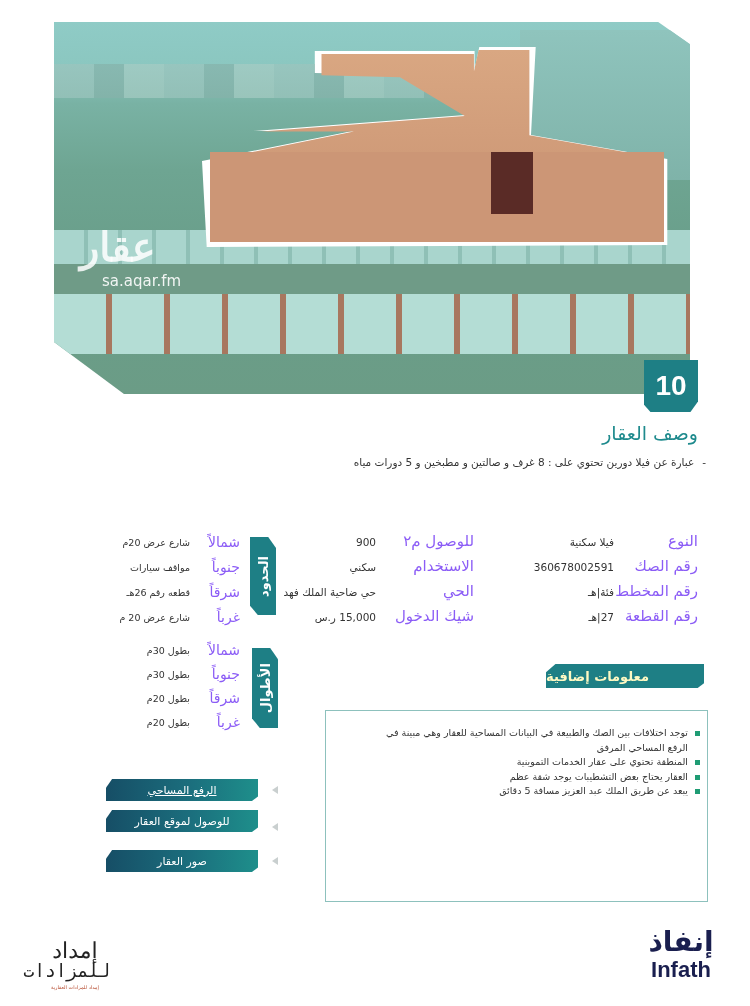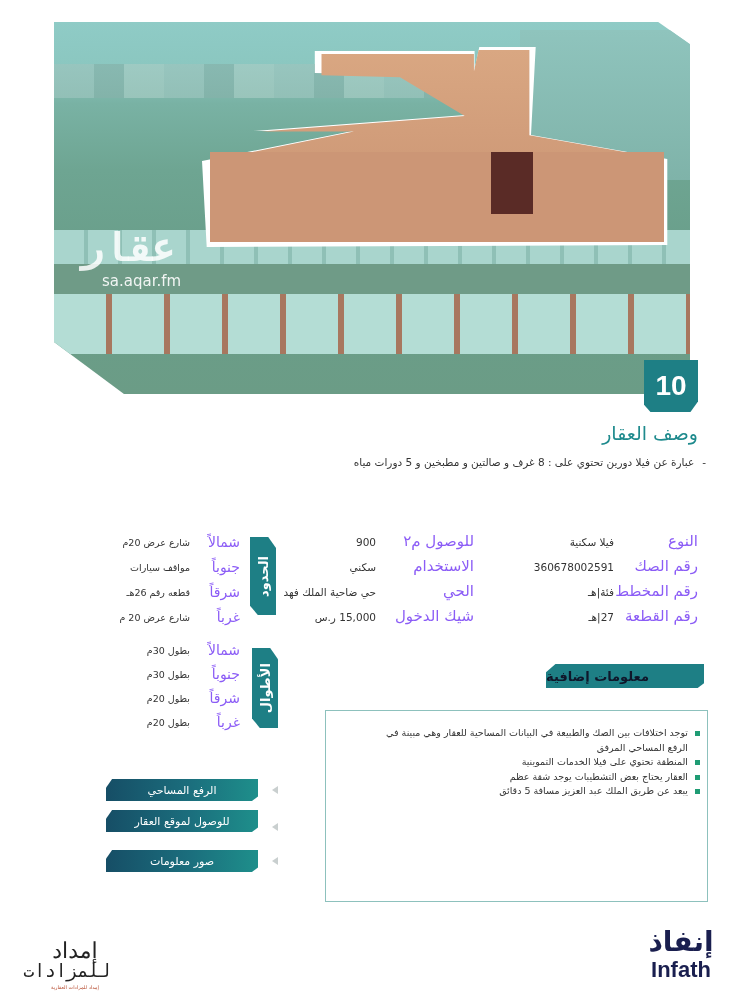--- a/index.html
+++ b/index.html
@@ -49,21 +49,21 @@
     left: 0; top: 208px; width: 100%; height: 34px;
     background: repeating-linear-gradient(90deg, #a9d5cd 0 30px, #8fc0b6 30px 34px);
   }
   .photo .barriers-row2 {
     left: 0; top: 272px; width: 100%; height: 60px;
     background: repeating-linear-gradient(90deg, #b4ddd5 0 52px, #a8775f 52px 58px);
   }
   .photo .road { left: 0; top: 242px; width: 100%; height: 30px; background: #6f9b87; }
   .watermark-ar {
     left: 80px; top: 224px; font-size: 40px; color: rgba(255,255,255,.85);
-    font-family: Liberation Mono, monospace; font-weight: bold; letter-spacing: 2px;
+    font-family: Liberation Serif, serif; font-weight: bold; letter-spacing: 2px;
   }
   .watermark-url {
     left: 102px; top: 272px; font-size: 15px; color: rgba(255,255,255,.9);
   }
 
   
   .badge-num {
     left: 644px; top: 360px; width: 54px; height: 52px;
     background: #1e7f85;
     clip-path: polygon(0 0, 100% 0, 100% 80%, 86% 100%, 12% 100%, 0 86%);
@@ -109,21 +109,21 @@
   .grid-left { left: 100px; top: 534px; width: 142px; }
   .grid-left2 { left: 100px; top: 642px; width: 142px; }
   .grid-left .row, .grid-left2 .row { height: 25px; }
   .grid-left .row .k, .grid-left2 .row .k { right: 2px; font-size: 14px; }
   .grid-left .row .v, .grid-left2 .row .v { right: 52px; top: 3px; font-size: 9.5px; }
   .grid-left2 .row { height: 24px; }
 
   
   .extra-head {
     left: 546px; top: 664px; width: 158px; height: 24px;
-    background: #1e7f85; color: #0f172a; font-size: 13px; font-weight: bold;
+    background: #1e7f85; color: #fef9c3; font-size: 13px; font-weight: bold;
     clip-path: polygon(6% 0, 100% 0, 100% 80%, 96% 100%, 0 100%, 0 34%);
     display: flex; align-items: center; justify-content: flex-end; padding-right: 0;
     box-sizing: border-box; direction: rtl;
   }
   .extra-box {
     left: 325px; top: 710px; width: 383px; height: 192px;
     border: 1.5px solid #8dc1bd; box-sizing: border-box;
   }
   .extra-list {
     right: 50px; top: 726px; width: 330px; direction: rtl;
@@ -136,21 +136,21 @@
   }
 
   
   .link-btn {
     left: 106px; width: 152px; height: 22px;
     background: linear-gradient(90deg, #164e66 0%, #1b6e7d 55%, #1e8f8b 100%);
     clip-path: polygon(4% 0, 100% 0, 100% 80%, 96% 100%, 0 100%, 0 40%);
     color: #fff; font-size: 11px; direction: rtl;
     display: flex; align-items: center; justify-content: center;
   }
-  .btn-survey { top: 779px; }
+  .btn-survey { top: 779px; text-decoration: underline; }
   .btn-location { top: 810px; text-align: right; }
   .btn-photos { top: 850px; }
   .arrow {
     left: 272px; width: 0; height: 0;
     border-top: 4px solid transparent; border-bottom: 4px solid transparent;
     border-right: 6px solid #c9cfcf;
   }
   .arr1 { top: 786px; } .arr2 { top: 823px; } .arr3 { top: 857px; }
 
   
@@ -267,30 +267,30 @@
     <span class="v">بطول 20م</span>
   </div>
 </div>
 
 <div class="abs extra-head">
   <span>معلومات إضافية</span>
 </div>
 <div class="abs extra-box"></div>
 <ul class="abs extra-list">
   <li>توجد اختلافات بين الصك والطبيعة في البيانات المساحية للعقار وهي مبينة في الرفع المساحي المرفق</li>
-  <li>المنطقة تحتوي على فيلا الخدمات التموينية</li>
+  <li>المنطقة تحتوي على عقار الخدمات التموينية</li>
   <li>العقار يحتاج بعض التشطيبات يوجد شقة عظم</li>
   <li>يبعد عن طريق الملك عبد العزيز مسافة 5 دقائق</li>
 </ul>
 
 <div class="abs link-btn btn-survey">الرفع المساحي</div>
 <div class="abs arrow arr1"></div>
 <div class="abs link-btn btn-location">للوصول لموقع العقار</div>
 <div class="abs arrow arr2"></div>
-<div class="abs link-btn btn-photos">صور معلومات</div>
+<div class="abs link-btn btn-photos">صور العقار</div>
 <div class="abs arrow arr3"></div>
 
 <div class="abs logo-imdad">
   <div class="l1">إمداد</div>
   <div class="l2">للمزادات</div>
   <div class="l3">إمداد للمزادات العقارية</div>
 </div>
 <div class="abs logo-infath">
   <div class="ar">إنفاذ</div>
   <div class="en">Infath</div>

